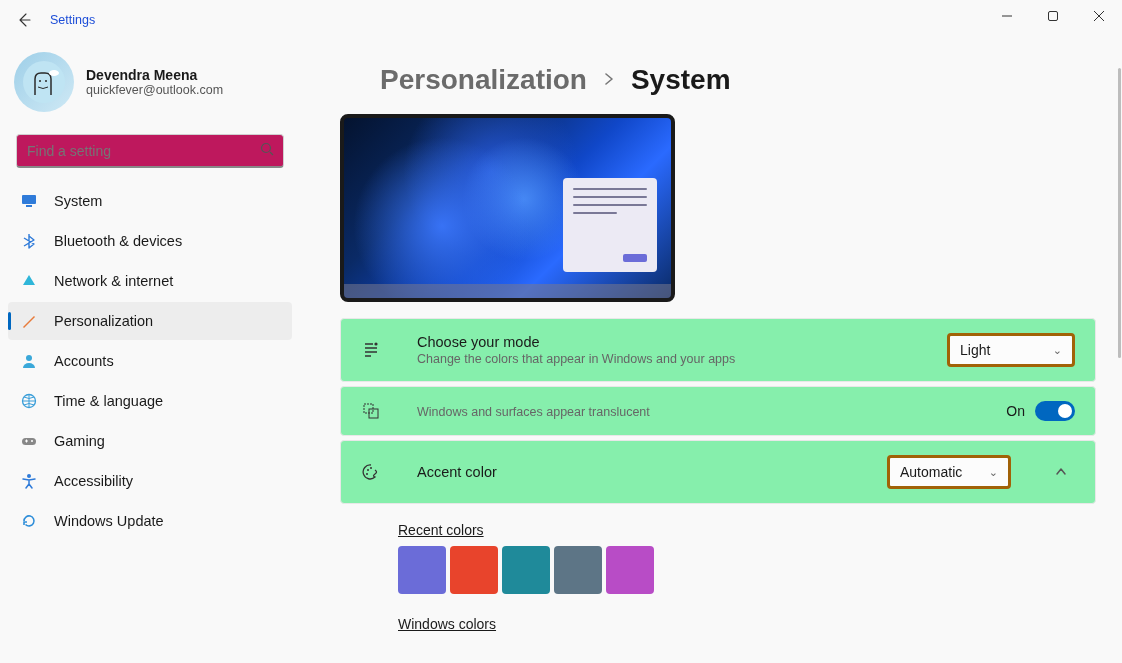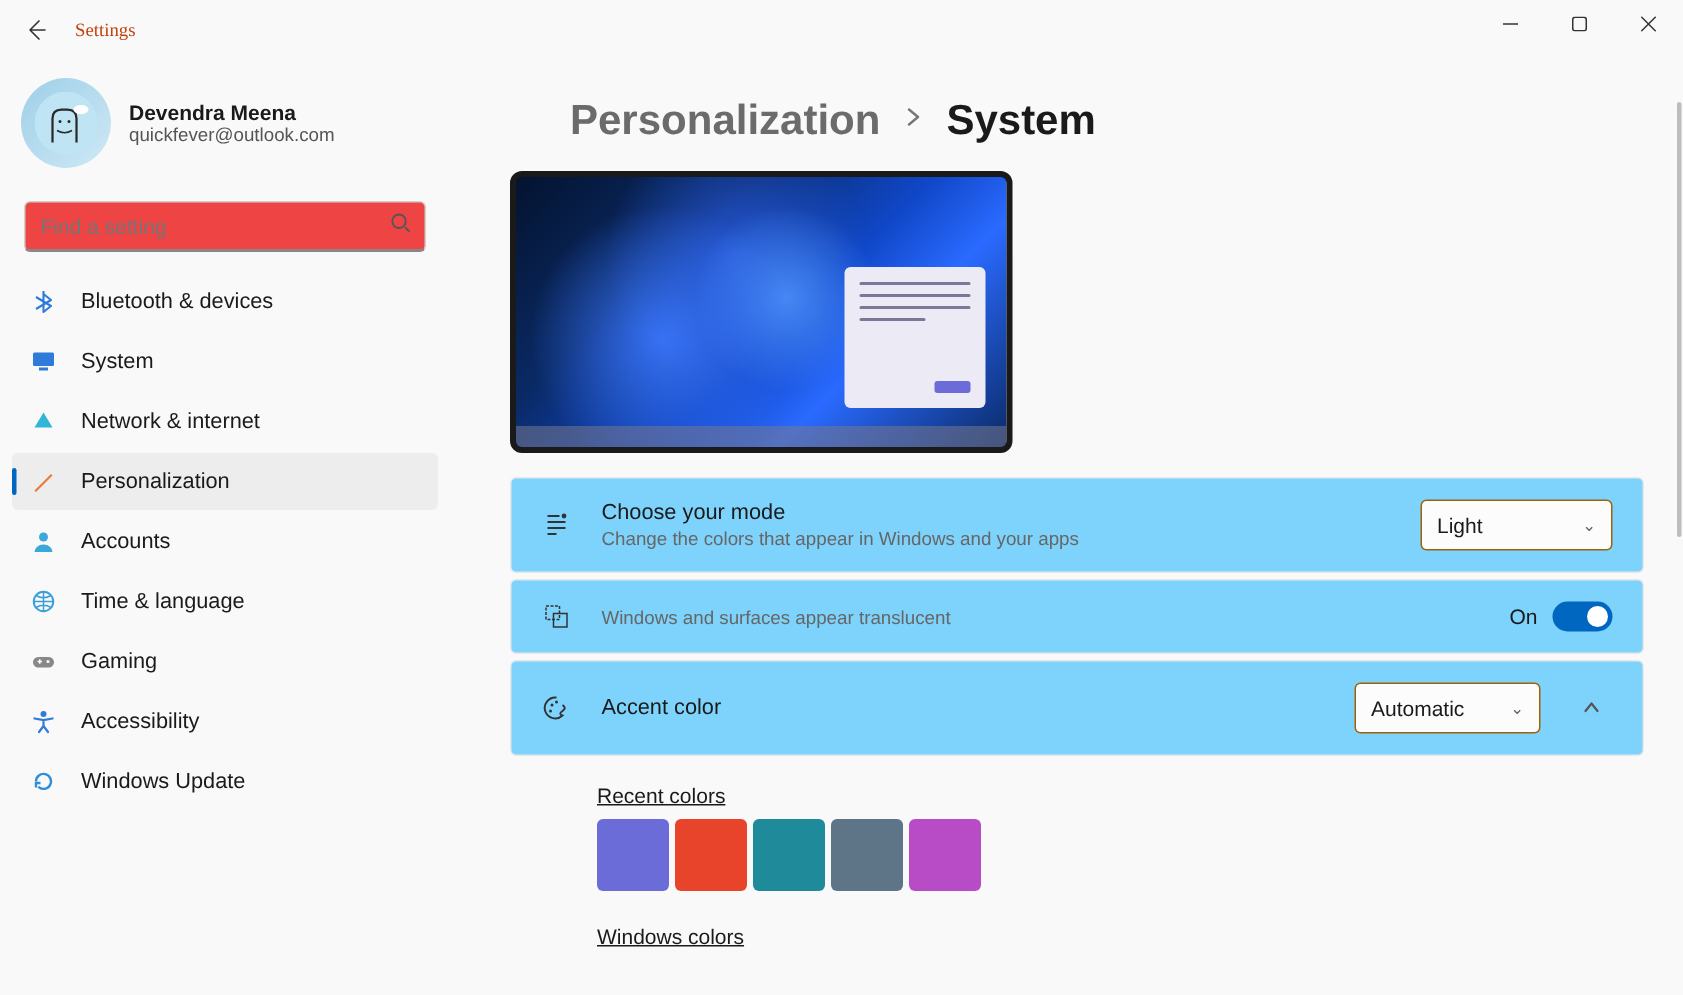--- a/index.html
+++ b/index.html
@@ -1,33 +1,33 @@
 <!DOCTYPE html>
 <html><head>
 <meta charset="utf-8">
 <style>
 * { margin: 0; padding: 0; box-sizing: border-box; font-family: "Segoe UI", -apple-system, sans-serif; }
 body { width: 1122px; height: 663px; background: #f9f9f9; overflow: hidden; color: #1a1a1a; border-radius: 8px; position: relative; }
 .titlebar { height: 40px; display: flex; align-items: center; padding: 0 8px; }
 .back-btn { width: 32px; height: 32px; display: flex; align-items: center; justify-content: center; border-radius: 4px; cursor: pointer; }
-.title-text { margin-left: 10px; font-size: 12.5px; color: #c2410c; font-family: Liberation Serif, serif; }
+.title-text { margin-left: 10px; font-size: 12.5px; color: #1d4ed8; }
 .win-controls { position: absolute; right: 0; top: 0; display: flex; }
 .win-btn { width: 46px; height: 32px; display: flex; align-items: center; justify-content: center; cursor: pointer; }
 .win-btn svg { width: 10px; height: 10px; }
 
 .layout { display: flex; height: calc(100% - 40px); justify-content: space-between; }
 .sidebar { width: 300px; padding: 6px 4px 6px 4px; overflow-y: auto; }
 .profile { display: flex; align-items: center; padding: 6px 10px 18px 10px; gap: 12px; }
 .avatar { width: 60px; height: 60px; border-radius: 50%; background: linear-gradient(135deg,#9ecfe8,#cfe9f5); position: relative; overflow: hidden; display:flex; align-items:center; justify-content:center;}
 .avatar svg{width:42px;height:42px;}
 .profile-name { font-size: 14px; font-weight: 600; }
 .profile-email { font-size: 12.5px; color: #555; }
 
 .search-box { margin: 4px 12px 14px 12px; position: relative; }
-.search-input { width: 100%; height: 34px; border: 1px solid #d0d0d0; border-bottom: 2px solid #888; border-radius: 4px; padding: 0 34px 0 10px; font-size: 14px; background: #ef4444; outline: none; }
+.search-input { width: 100%; height: 34px; border: 1px solid #d0d0d0; border-bottom: 2px solid #888; border-radius: 4px; padding: 0 34px 0 10px; font-size: 14px; background: #be185d; outline: none; }
 .search-icon { position: absolute; right: 10px; top: 50%; transform: translateY(-50%); color: #555; }
 
 .nav { display: flex; flex-direction: column; gap: 2px; padding: 0 4px; }
 .nav-item { display: flex; align-items: center; gap: 16px; height: 38px; padding: 0 12px; border-radius: 4px; font-size: 14.5px; cursor: pointer; position: relative; }
 .nav-item.active { background: #ededed; }
 .nav-item.active::before { content:""; position:absolute; left:0; top:10px; bottom:10px; width:3px; background:#0067c0; border-radius:2px;}
 .nav-icon { width: 18px; height: 18px; display: flex; align-items: center; justify-content: center; font-size: 15px; }
 
 .content { flex: 1; padding: 24px 26px 0 40px; overflow-y: auto; max-height: 100%; }
 .breadcrumb { display: flex; align-items: center; gap: 16px; margin-bottom: 18px; margin-left: 40px; }
@@ -39,26 +39,26 @@
 .preview .bloom{position:absolute;inset:0;background:
 radial-gradient(circle at 30% 60%, rgba(60,120,255,0.9) 0%, rgba(10,40,120,0) 35%),
 radial-gradient(circle at 55% 45%, rgba(80,150,255,0.8) 0%, rgba(10,40,120,0) 30%),
 radial-gradient(circle at 45% 30%, rgba(40,90,220,0.9) 0%, rgba(5,20,60,0) 40%);}
 .preview .taskbar{position:absolute;left:0;right:0;bottom:0;height:14px;background:rgba(120,120,140,0.55);}
 .preview .miniwin{position:absolute;right:14px;bottom:26px;width:94px;height:94px;background:#eceaf4;border-radius:4px;padding:10px 10px;}
 .preview .miniwin .ln{height:2px;background:#7a7896;margin-bottom:6px;border-radius:1px;}
 .preview .miniwin .ln.s{width:60%;}
 .preview .miniwin .btn{position:absolute;right:10px;bottom:10px;width:24px;height:8px;background:#6b6cd8;border-radius:2px;}
 
-.card { background: #7dd3fc; border: 1px solid #e8e8e8; border-radius: 4px; padding: 14px 20px; margin-bottom: 4px; display: flex; align-items: center; gap: 20px; }
+.card { background: #86efac; border: 1px solid #e8e8e8; border-radius: 4px; padding: 14px 20px; margin-bottom: 4px; display: flex; align-items: center; gap: 36px; }
 .card-icon { width: 20px; height: 20px; display:flex;align-items:center;justify-content:center; color:#333; }
 .card-body { flex: 1; }
 .card-title { font-size: 14.5px; }
 .card-sub { font-size: 12.5px; color: #666; margin-top: 2px; }
-.select-box { min-width: 128px; height: 34px; border: 1px solid #a16207; border-radius: 4px; background: #fcfcfc; display: flex; align-items: center; justify-content: space-between; padding: 0 10px; font-size: 14px; cursor: pointer; }
+.select-box { min-width: 128px; height: 34px; border: 3px solid #a16207; border-radius: 4px; background: #fcfcfc; display: flex; align-items: center; justify-content: space-between; padding: 0 10px; font-size: 14px; cursor: pointer; }
 .select-box .chev { color: #666; font-size: 11px; }
 
 .toggle-wrap { display:flex; align-items:center; gap:10px;}
 .toggle-label{font-size:14px;}
 .toggle { width: 40px; height: 20px; background: #0067c0; border-radius: 10px; position: relative; cursor: pointer; }
 .toggle::after { content:""; position:absolute; right:3px; top:3px; width:14px; height:14px; background:#fff; border-radius:50%; }
 
 .exp-chev { width: 28px; display:flex; align-items:center; justify-content:center; color:#555; cursor:pointer;}
 
 .section-sub { padding: 6px 20px 10px 58px; }
@@ -123,33 +123,33 @@
             <circle cx="6" cy="6" r="4.5" stroke="#555" stroke-width="1.2" fill="none"></circle>
             <path d="M10 10 L13 13" stroke="#555" stroke-width="1.2"></path>
           </svg>
       </span>
     </div>
 
     <nav class="nav" id="nav">
         <div class="nav-item">
           <span class="nav-icon">
             <svg width="16" height="16" viewBox="0 0 16 16">
-              <path d="M8 1 v14 l5 -4 -10 -6 m0 8 l10 -6 -5 -4" stroke="#2f7bd9" stroke-width="1.4" fill="none" stroke-linejoin="round"></path>
-            </svg>
-          </span>
-          <span>Bluetooth &amp; devices</span>
-        </div>
-        <div class="nav-item">
-          <span class="nav-icon">
-            <svg width="16" height="16" viewBox="0 0 16 16">
               <rect x="1" y="2" width="14" height="9" rx="1" fill="#2f7bd9"></rect>
               <rect x="5" y="12" width="6" height="2" fill="#2f7bd9"></rect>
             </svg>
           </span>
           <span>System</span>
+        </div>
+        <div class="nav-item">
+          <span class="nav-icon">
+            <svg width="16" height="16" viewBox="0 0 16 16">
+              <path d="M8 1 v14 l5 -4 -10 -6 m0 8 l10 -6 -5 -4" stroke="#2f7bd9" stroke-width="1.4" fill="none" stroke-linejoin="round"></path>
+            </svg>
+          </span>
+          <span>Bluetooth &amp; devices</span>
         </div>
         <div class="nav-item">
           <span class="nav-icon">
             <svg width="16" height="16" viewBox="0 0 16 16">
               <path d="M8 2 L2 12 h12 Z" fill="#2fb6d9"></path>
             </svg>
           </span>
           <span>Network &amp; internet</span>
         </div>
         <div class="nav-item active">

